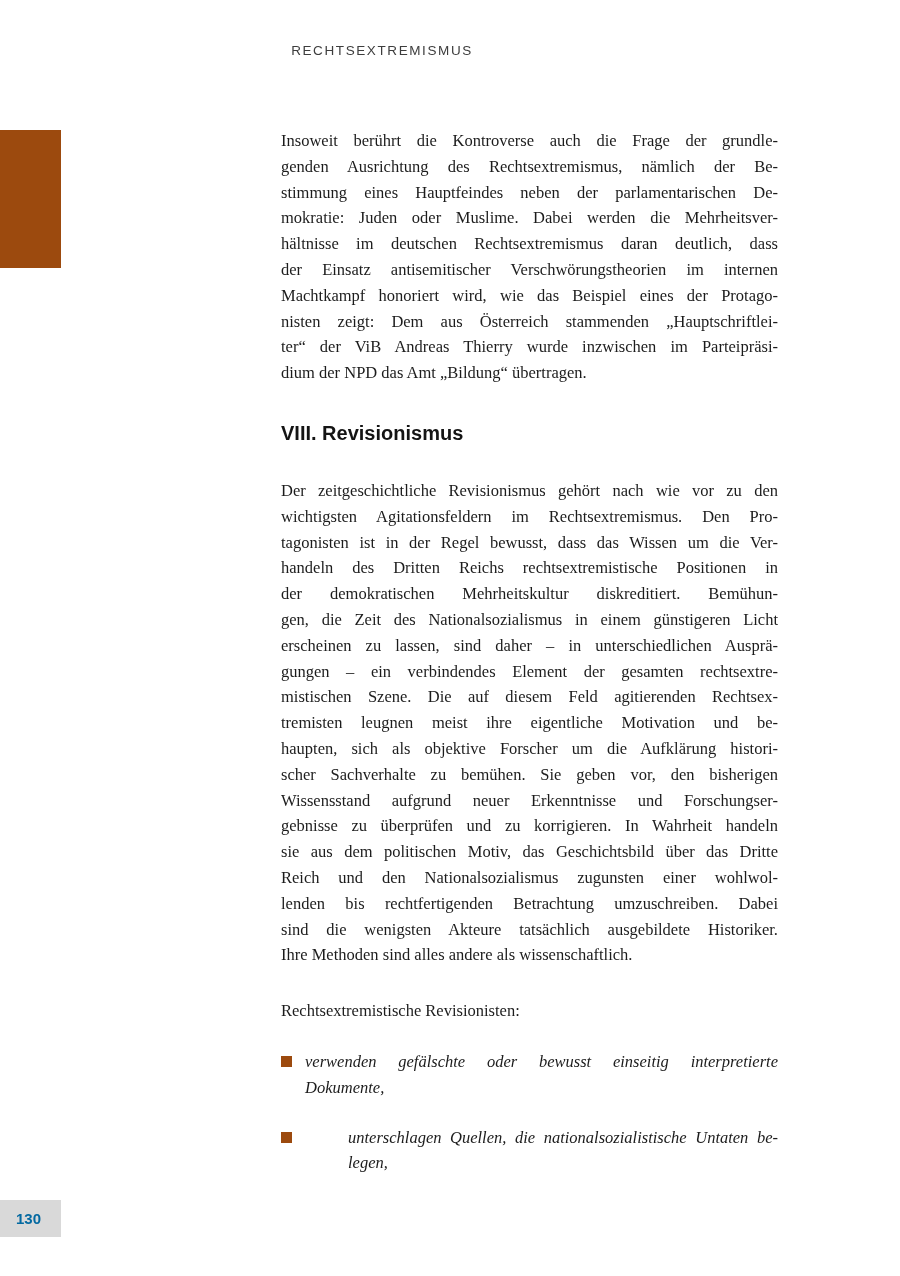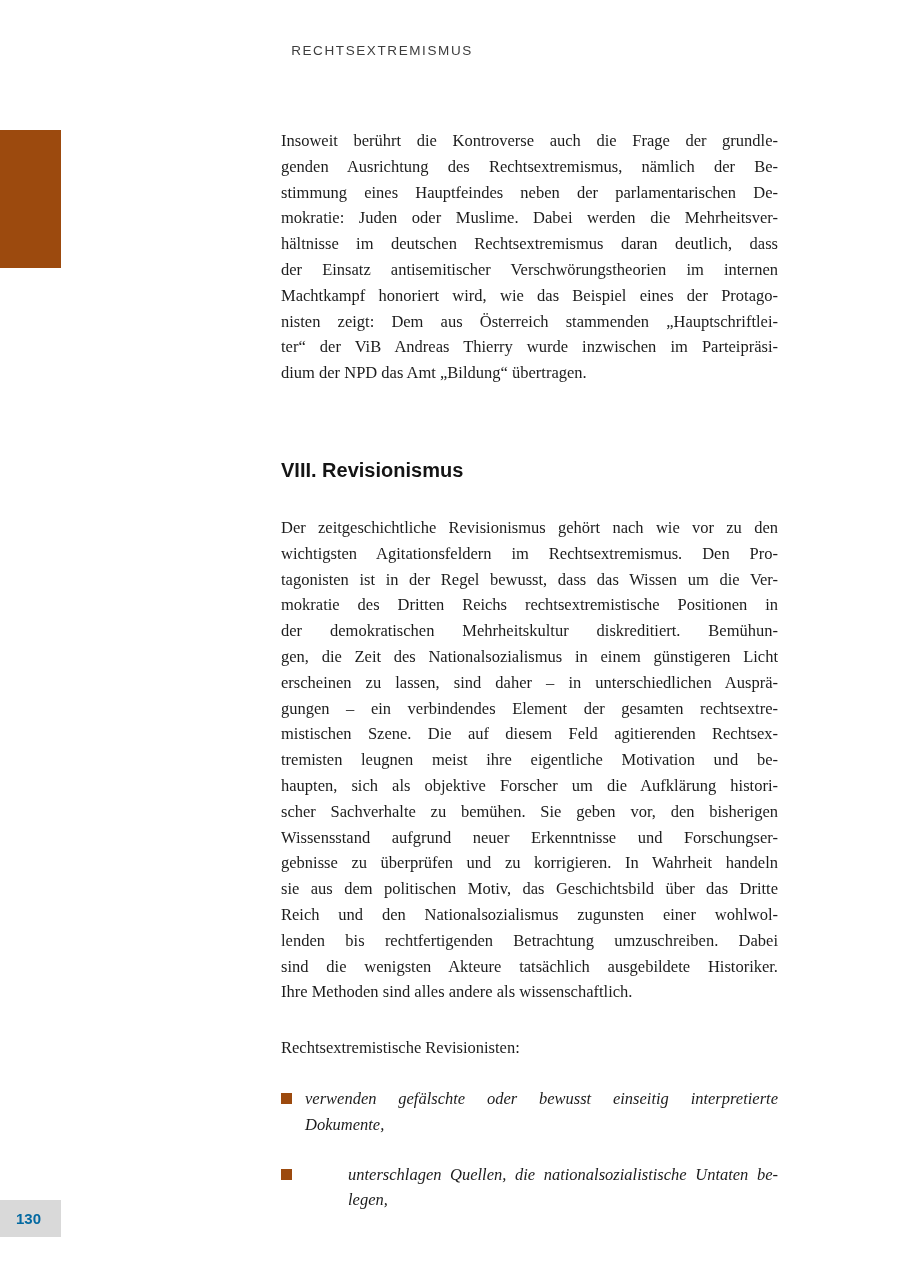--- a/index.html
+++ b/index.html
@@ -32,21 +32,21 @@
     text-align-last:justify;
     white-space:nowrap;
   }
   .jline-last{
     text-align-last:left;
   }
   .section-heading{
     font-family:"Liberation Sans","DejaVu Sans",sans-serif;
     font-size:20px;font-weight:700;color:#141414;
     line-height:26px;
-    margin-top:71px;margin-bottom:0;
+    margin-top:34px;margin-bottom:0;
   }
   .para-2{margin-top:32px;}
   .lead-in{margin-top:30px;}
   .bullet-list{margin-top:25px;}
   .bullet-item{display:flex;align-items:flex-start;}
   .bullet-item + .bullet-item{margin-top:24px;gap:43px;}
   .bullet-marker{
     flex:0 0 auto;width:11px;height:11px;background:var(--accent);
     margin-top:7px;margin-right:13px;display:inline-block;
   }
@@ -83,21 +83,21 @@
       <div class="jline">ter“ der ViB Andreas Thierry wurde inzwischen im Parteipräsi-</div>
       <div class="jline jline-last">dium der NPD das Amt „Bildung“ übertragen.</div>
     </div>
 
   <h2 class="section-heading">VIII. Revisionismus</h2>
 
   <div class="para para-2">
       <div class="jline">Der zeitgeschichtliche Revisionismus gehört nach wie vor zu den</div>
       <div class="jline">wichtigsten Agitationsfeldern im Rechtsextremismus. Den Pro-</div>
       <div class="jline">tagonisten ist in der Regel bewusst, dass das Wissen um die Ver-</div>
-      <div class="jline">mokratie des Dritten Reichs rechtsextremistische Positionen in</div>
+      <div class="jline">handeln des Dritten Reichs rechtsextremistische Positionen in</div>
       <div class="jline">der demokratischen Mehrheitskultur diskreditiert. Bemühun-</div>
       <div class="jline">gen, die Zeit des Nationalsozialismus in einem günstigeren Licht</div>
       <div class="jline">erscheinen zu lassen, sind daher – in unterschiedlichen Ausprä-</div>
       <div class="jline">gungen – ein verbindendes Element der gesamten rechtsextre-</div>
       <div class="jline">mistischen Szene. Die auf diesem Feld agitierenden Rechtsex-</div>
       <div class="jline">tremisten leugnen meist ihre eigentliche Motivation und be-</div>
       <div class="jline">haupten, sich als objektive Forscher um die Aufklärung histori-</div>
       <div class="jline">scher Sachverhalte zu bemühen. Sie geben vor, den bisherigen</div>
       <div class="jline">Wissensstand aufgrund neuer Erkenntnisse und Forschungser-</div>
       <div class="jline">gebnisse zu überprüfen und zu korrigieren. In Wahrheit handeln</div>

